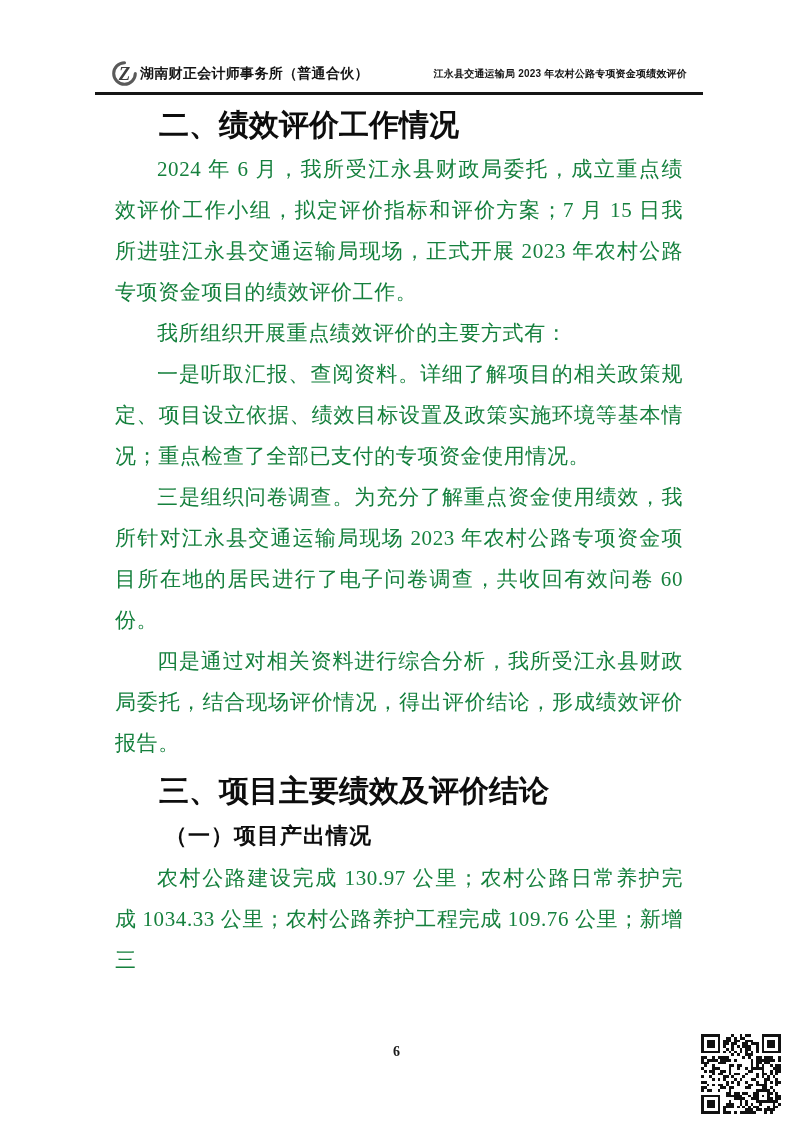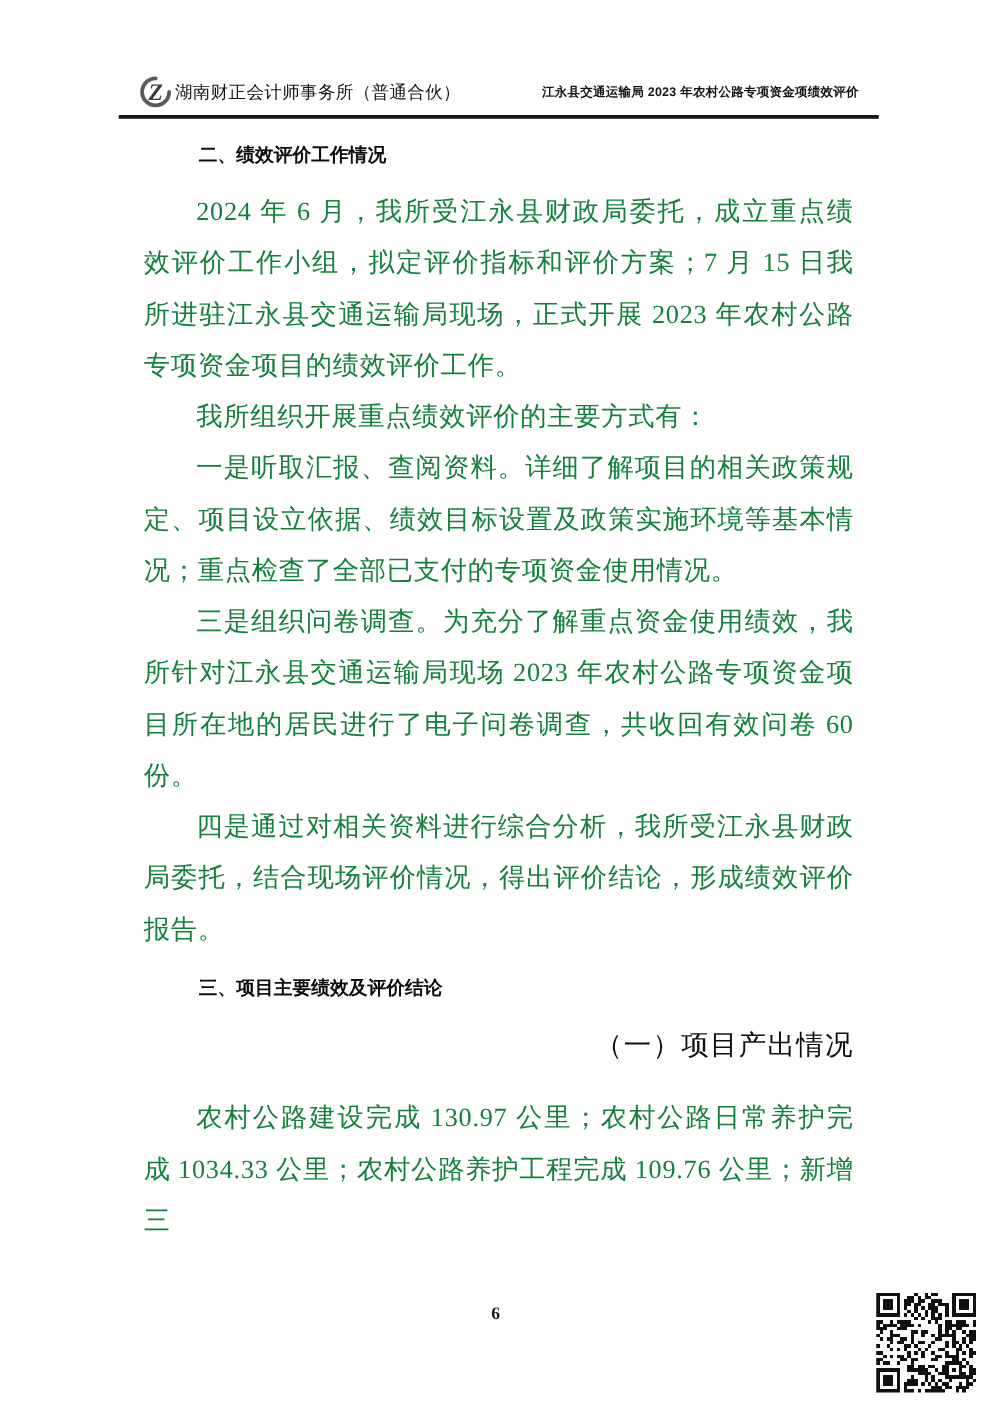--- a/index.html
+++ b/index.html
@@ -27,21 +27,21 @@
     padding: 0 16px 0 16px;
   }
   .logo {
     width: 27px;
     height: 27px;
     flex: 0 0 auto;
     margin-right: 2px;
   }
   .firm-name {
     font-family: "Liberation Sans", sans-serif;
-    font-weight: 400;
+    font-weight: 700;
     font-size: 14px;
     letter-spacing: 0.3px;
     white-space: nowrap;
   }
   .project-title {
     margin-left: auto;
     font-family: "Liberation Sans", sans-serif;
     font-weight: 700;
     font-size: 10px;
     letter-spacing: 0.2px;
@@ -50,36 +50,35 @@
   
   .content {
     position: absolute;
     top: 98px;
     left: 115px;
     width: 568px;
   }
   .content h1 {
     font-family: "Liberation Sans", sans-serif;
     font-weight: 800;
-    font-size: 15px;
+    font-size: 30px;
     line-height: 34px;
     color: #0d0d0d;
     margin: 10px 0 7px 0;
     text-indent: 44px;
   }
   .content h2 {
     font-family: "Liberation Serif", serif;
-    font-weight: 400;
+    font-weight: 700;
     font-size: 22px;
     line-height: 32px;
     color: #0d0d0d;
-    margin: 12px 0 22px 0;
+    margin: 12px 0 6px 0;
     text-indent: 50px;
     letter-spacing: 1px;
-    text-align: right;
   }
   .content p {
     font-size: 21px;
     line-height: 41px;
     margin: 0;
     text-indent: 2em;
     text-align: justify;
     text-justify: inter-character;
     letter-spacing: 0.6px;
     color: #15803d;

